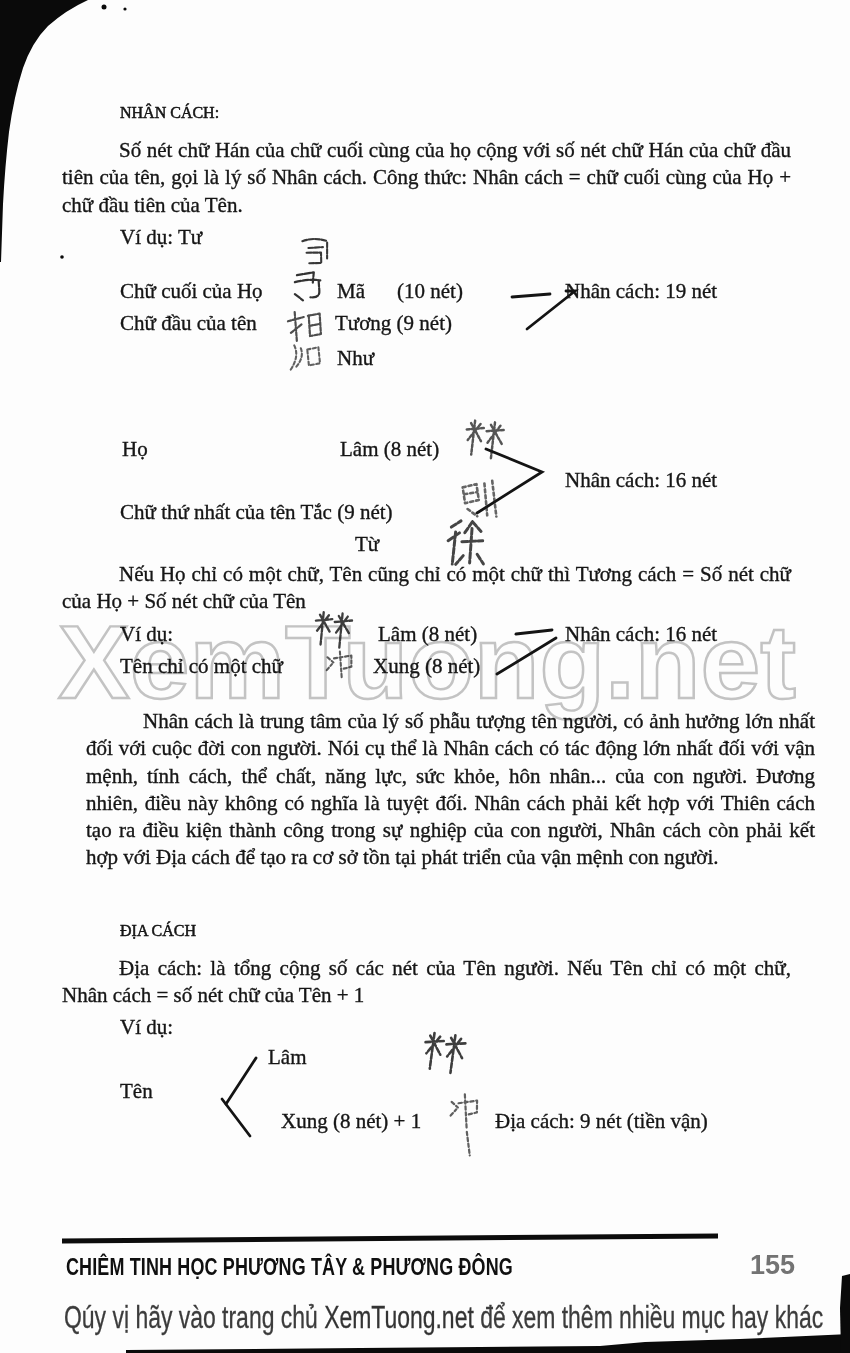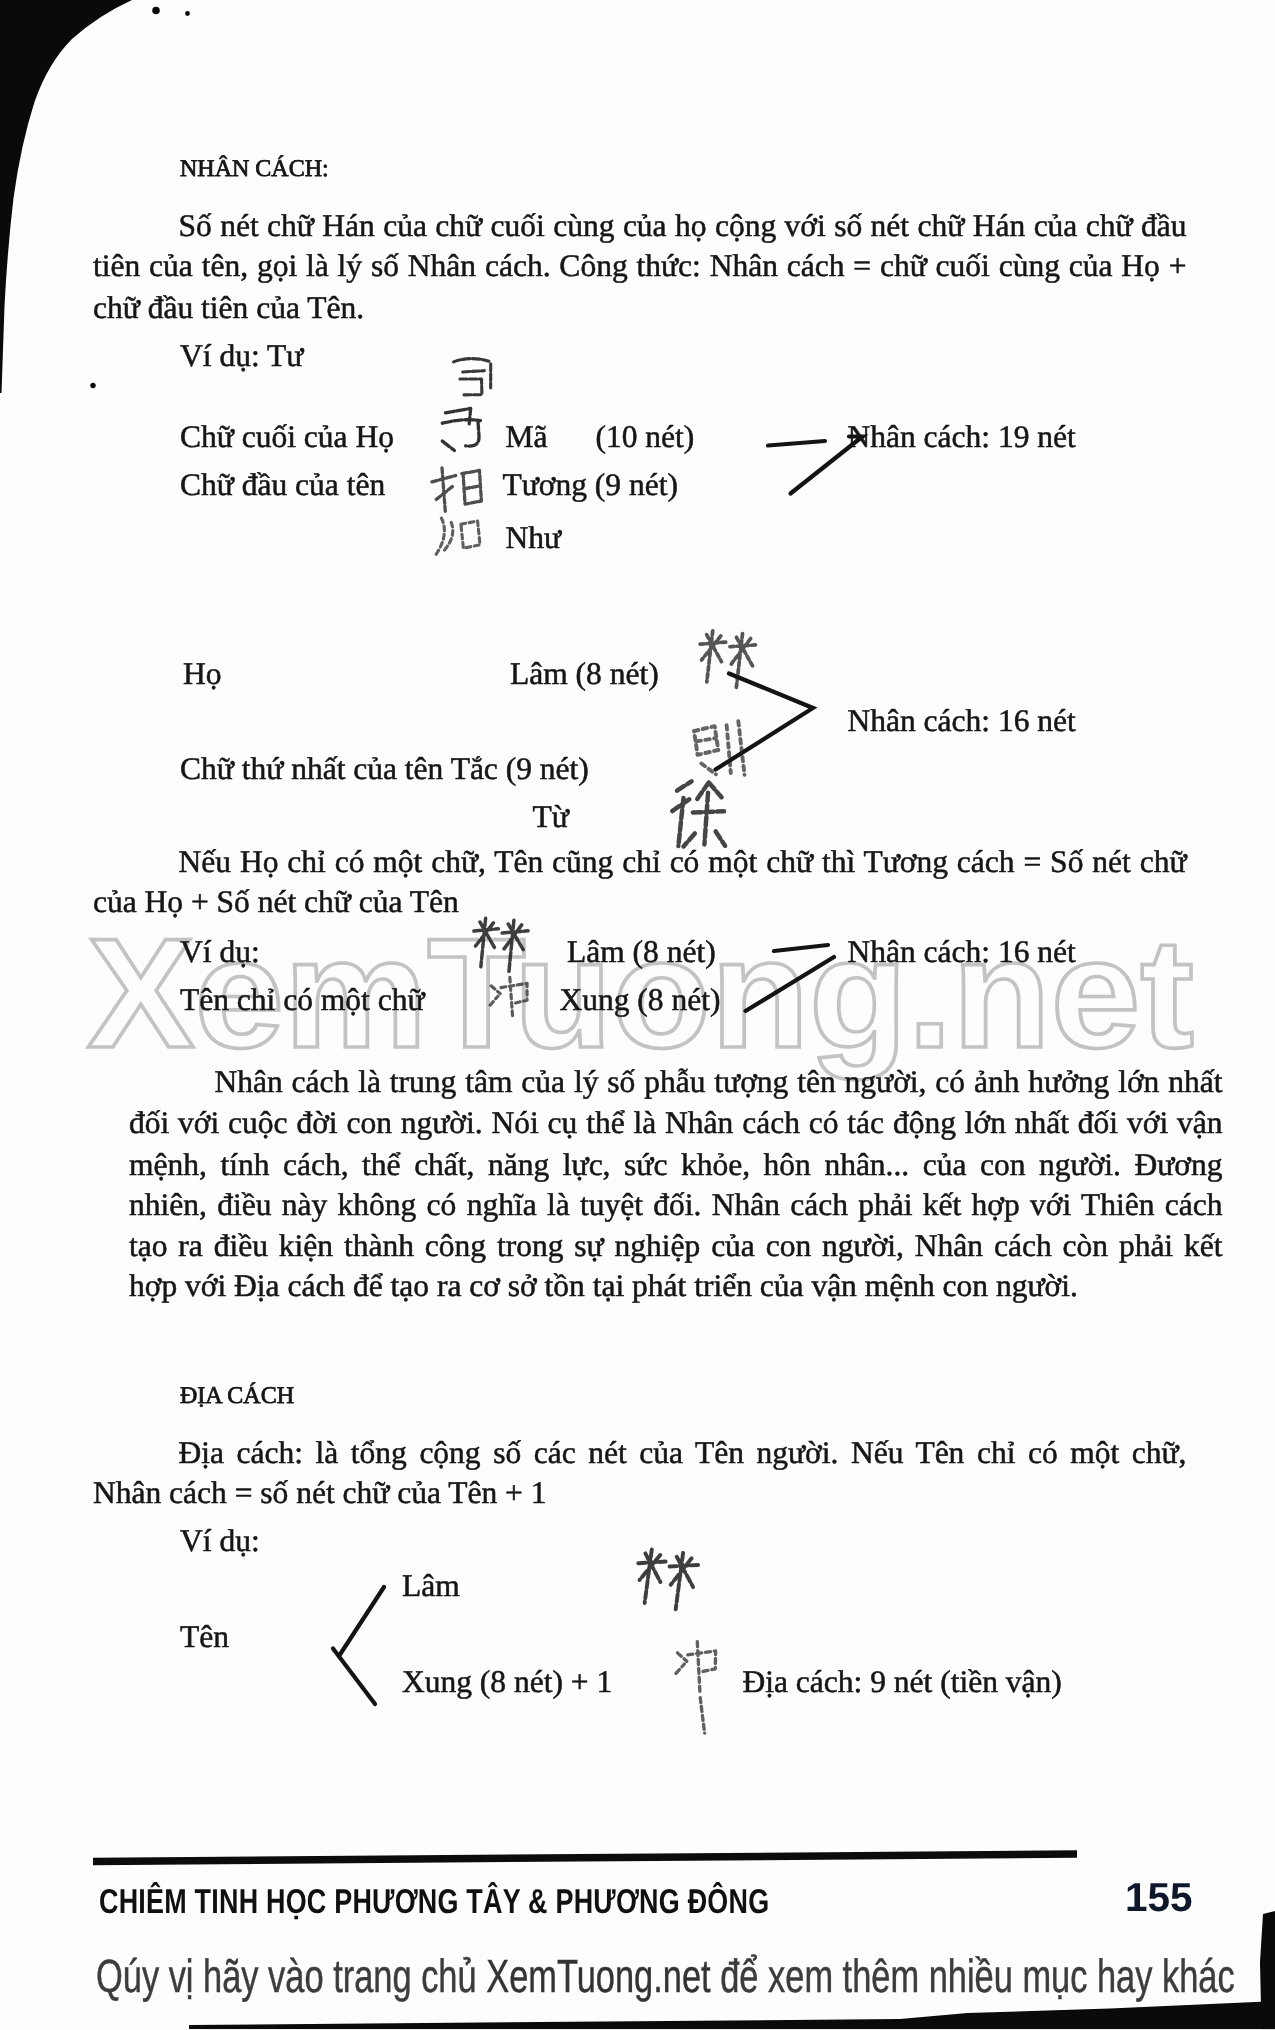--- a/index.html
+++ b/index.html
@@ -46,29 +46,29 @@
   #ex3-result{left:565px;top:621px;}
   #ex3-ten{left:120px;top:653px;}
   #ex3-xung{left:373px;top:653px;}
 
   #p-body{top:708px;margin-left:24px;}
   #h-dia-cach{left:120px;top:922px;}
   #p-dia{top:955px;}
   #dia-vidu{left:120px;top:1014px;}
   #dia-lam{left:268px;top:1044px;}
   #dia-ten{left:120px;top:1078px;}
-  #dia-xung{left:268px;top:1108px;text-align:right;}
+  #dia-xung{left:281px;top:1108px;text-align:right;}
   #dia-result{left:495px;top:1108px;}
 
   
   #footer-title{position:absolute;left:66px;top:1254px;font-family:"Liberation Sans","DejaVu Sans",sans-serif;
      font-weight:bold;font-size:23px;white-space:nowrap;transform:scaleX(0.78);transform-origin:left top;
      color:#101010;letter-spacing:0.2px;}
   #page-number{position:absolute;left:750px;top:1250px;font-family:"Liberation Sans","DejaVu Sans",sans-serif;
-     font-weight:bold;font-size:27px;color:#0f172a;}
+     font-weight:bold;font-size:27px;color:#737373;}
   #promo-line{position:absolute;left:64px;top:1300px;font-family:"Liberation Sans","DejaVu Sans",sans-serif;
      font-size:31px;white-space:nowrap;color:#3c3c3c;transform:scaleX(0.74);transform-origin:left top;
      -webkit-text-stroke:0.3px #3c3c3c;}
   #promo-line .site{color:#333333;}
 </style>
 </head>
 <body>
 
 <div id="page">
 

